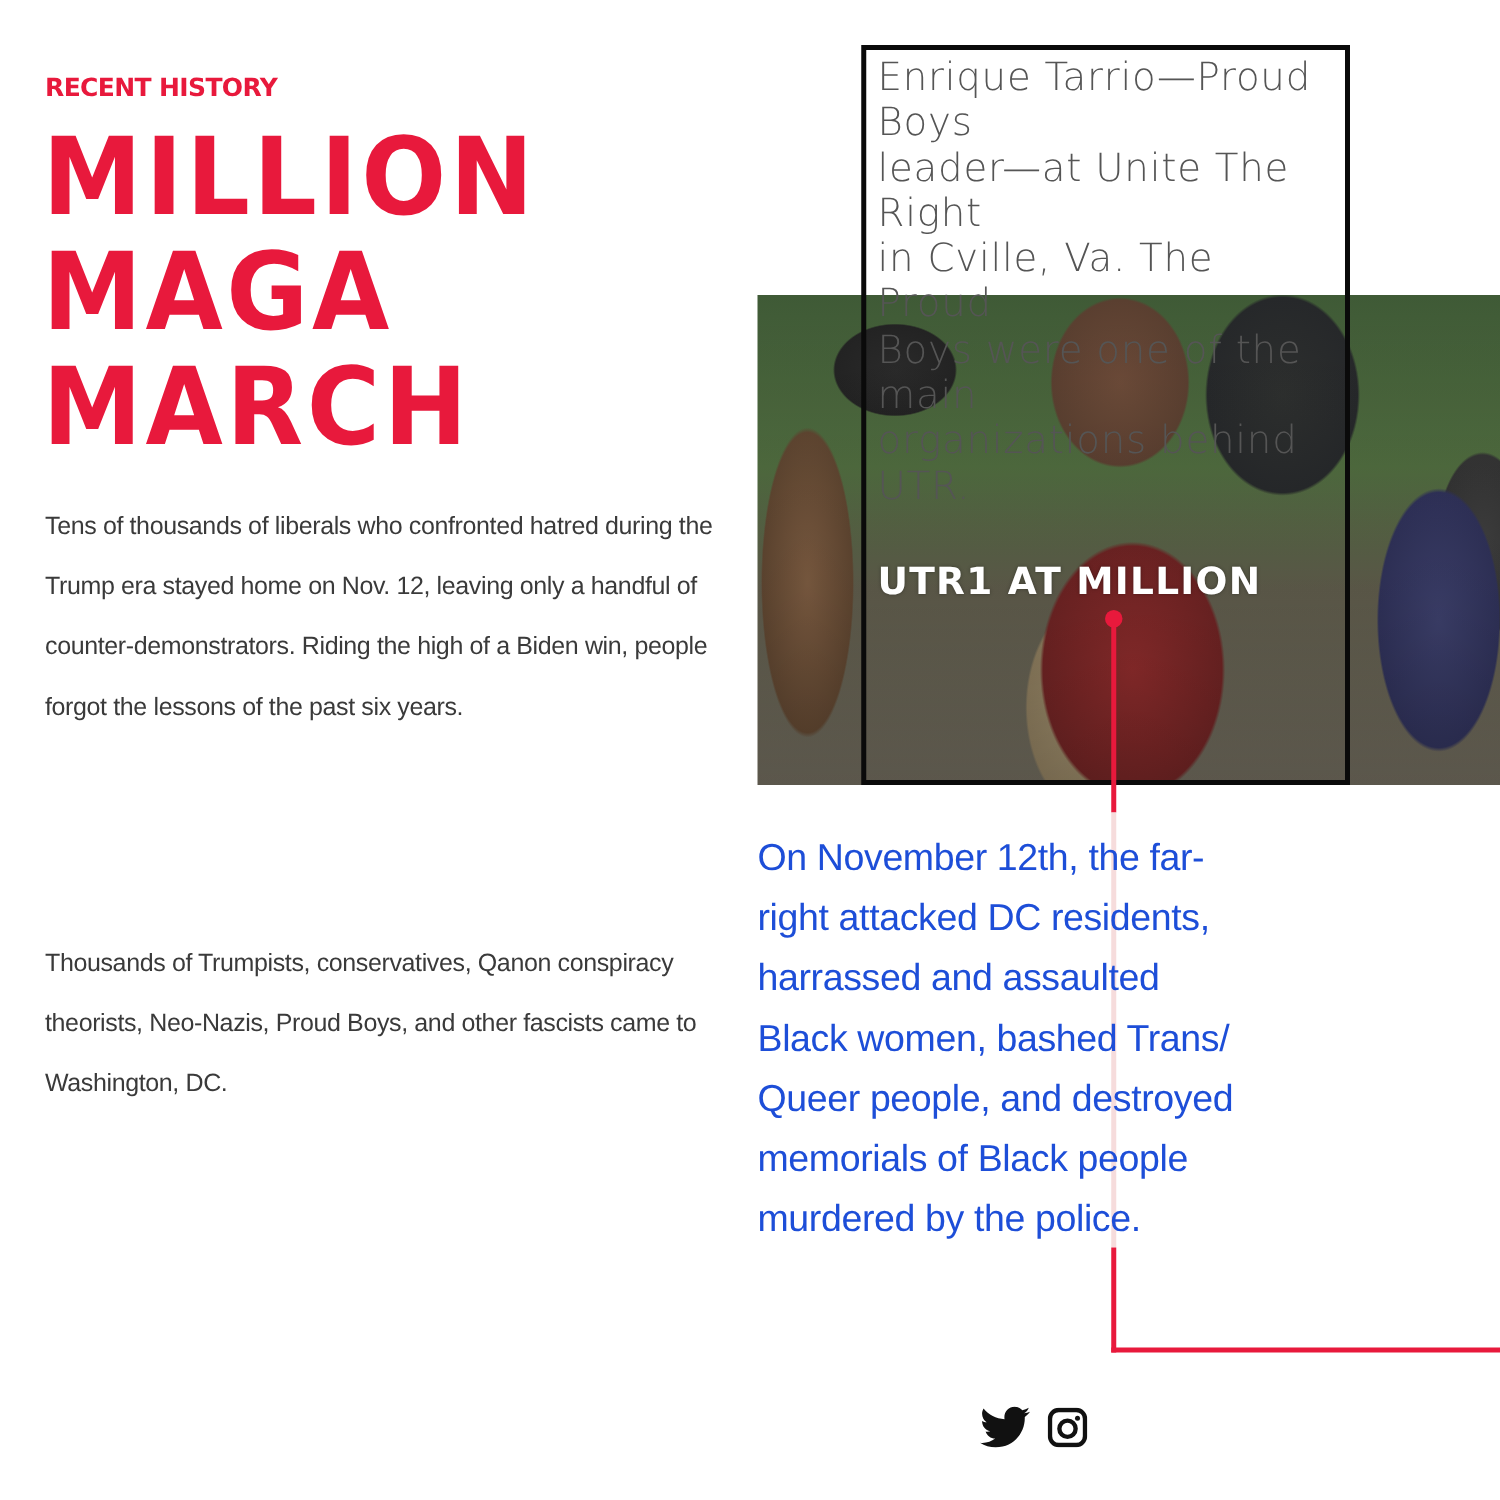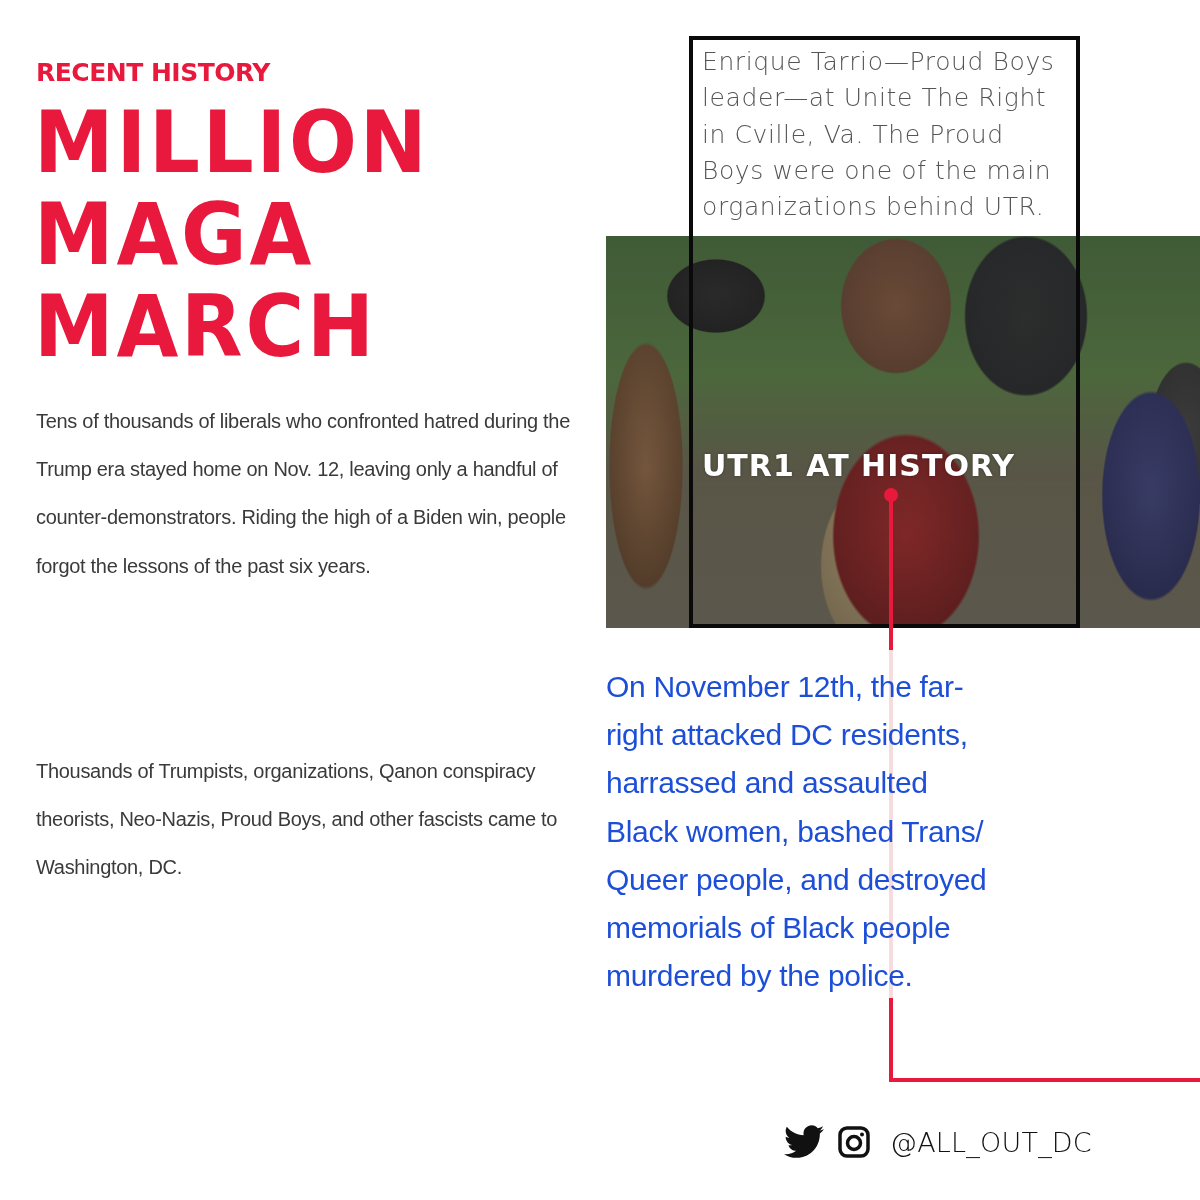--- a/index.html
+++ b/index.html
@@ -2,21 +2,21 @@
 <html><head>
 <meta charset="utf-8">
 <style>
   * { box-sizing: border-box; margin: 0; padding: 0; }
   html, body { width: 1200px; height: 1200px; background: #ffffff; overflow: hidden; }
   body { position: relative; font-family: "Liberation Sans", sans-serif; color: #333333; }
 
   .kicker {
     position: absolute; left: 36px; top: 58px;
     font-family: "DejaVu Sans", sans-serif; font-weight: bold;
-    font-size: 25px; letter-spacing: -0.5px; color: #E8193C;
+    font-size: 20px; letter-spacing: -0.5px; color: #E8193C;
   }
   .headline {
     position: absolute; left: 34px; top: 96px; width: 560px;
     font-family: "DejaVu Sans", sans-serif; font-weight: bold;
     font-size: 86px; line-height: 92px; letter-spacing: 3px;
     color: #E8193C; transform: scaleX(0.93); transform-origin: left top;
   }
   .headline span { display: block; }
 
   .body-left {
@@ -57,21 +57,21 @@
   .frame {
     position: absolute; left: 689px; top: 36px; width: 391px; height: 592px;
     border: 4px solid #0a0a0a; background: transparent;
   }
   .frame-caption-bg {
     position: absolute; left: 693px; top: 40px; width: 383px; height: 196px; background: #ffffff;
   }
   .caption {
     position: absolute; left: 702px; top: 44px; width: 370px;
     font-family: "DejaVu Sans", sans-serif; font-weight: 300;
-    font-size: 25px; line-height: 36.3px; color: #555555; letter-spacing: 0.6px;
+    font-size: 31px; line-height: 36.3px; color: #555555; letter-spacing: 0.6px;
     white-space: pre-line;
   }
 
   
   .red-dot {
     position: absolute; left: 884px; top: 488px; width: 14px; height: 14px;
     border-radius: 50%; background: #E8193C;
   }
   .red-v-top {
     position: absolute; left: 889px; top: 495px; width: 4px; height: 155px; background: #E8193C;
@@ -111,35 +111,35 @@
 
 <div class="kicker">RECENT HISTORY</div>
 
 <h1 class="headline">
   <span>MILLION</span>
   <span>MAGA</span>
   <span>MARCH</span>
 </h1>
 
 <p class="body-left p1">Tens of thousands of liberals who confronted hatred during the Trump era stayed home on Nov. 12, leaving only a handful of counter-demonstrators. Riding the high of a Biden win, people forgot the lessons of the past six years.</p>
-<p class="body-left p2">Thousands of Trumpists, organizations, Qanon conspiracy theorists, Neo-Nazis, Proud Boys, and other fascists came to Washington, DC.</p>
+<p class="body-left p2">Thousands of Trumpists, conservatives, Qanon conspiracy theorists, Neo-Nazis, Proud Boys, and other fascists came to Washington, DC.</p>
 
 <div class="photo">
   <div class="photo-shade"></div>
 </div>
 
 <div class="frame-caption-bg"></div>
 <div class="frame"></div>
 <div class="caption">Enrique Tarrio—Proud Boys
 leader—at Unite The Right
 in Cville, Va. The Proud
 Boys were one of the main
 organizations behind UTR.</div>
 
-<div class="photo-label">UTR1 AT HISTORY</div>
+<div class="photo-label">UTR1 AT MILLION</div>
 
 <div class="red-v-top"></div>
 <div class="red-v-faint"></div>
 <div class="red-v-bottom"></div>
 <div class="red-h"></div>
 <div class="red-dot"></div>
 
 <p class="body-right">On November 12th, the far-
 right attacked DC residents,
 harrassed and assaulted
@@ -154,14 +154,13 @@
       <path fill="#111" d="M24 2.4c-.9.4-1.8.7-2.8.8 1-.6 1.8-1.6 2.2-2.7-1 .6-2 1-3.1 1.2C19.4.7 18.1 0 16.6 0c-2.7 0-4.9 2.2-4.9 4.9 0 .4 0 .8.1 1.1C7.7 5.8 4.1 3.9 1.7.9c-.4.7-.7 1.6-.7 2.5 0 1.7.9 3.2 2.2 4.1-.8 0-1.6-.2-2.2-.6v.1c0 2.4 1.7 4.4 3.9 4.8-.4.1-.8.2-1.3.2-.3 0-.6 0-.9-.1.6 2 2.4 3.4 4.6 3.4-1.7 1.3-3.8 2.1-6.1 2.1-.4 0-.8 0-1.2-.1 2.2 1.4 4.8 2.2 7.5 2.2 9.1 0 14-7.5 14-14v-.6c1-.7 1.8-1.6 2.5-2.5z"></path>
     </svg>
   </span>
   <span class="icon instagram-icon">
     <svg viewBox="0 0 32 32" width="32" height="32">
       <rect x="2" y="2" width="28" height="28" rx="7" ry="7" fill="none" stroke="#111" stroke-width="3.5"></rect>
       <circle cx="16" cy="17" r="6.5" fill="none" stroke="#111" stroke-width="3.5"></circle>
       <circle cx="24" cy="8.5" r="2" fill="#111"></circle>
     </svg>
   </span>
-  <span class="handle">@ALL_OUT_DC</span>
 </div>
 
 </body></html>

